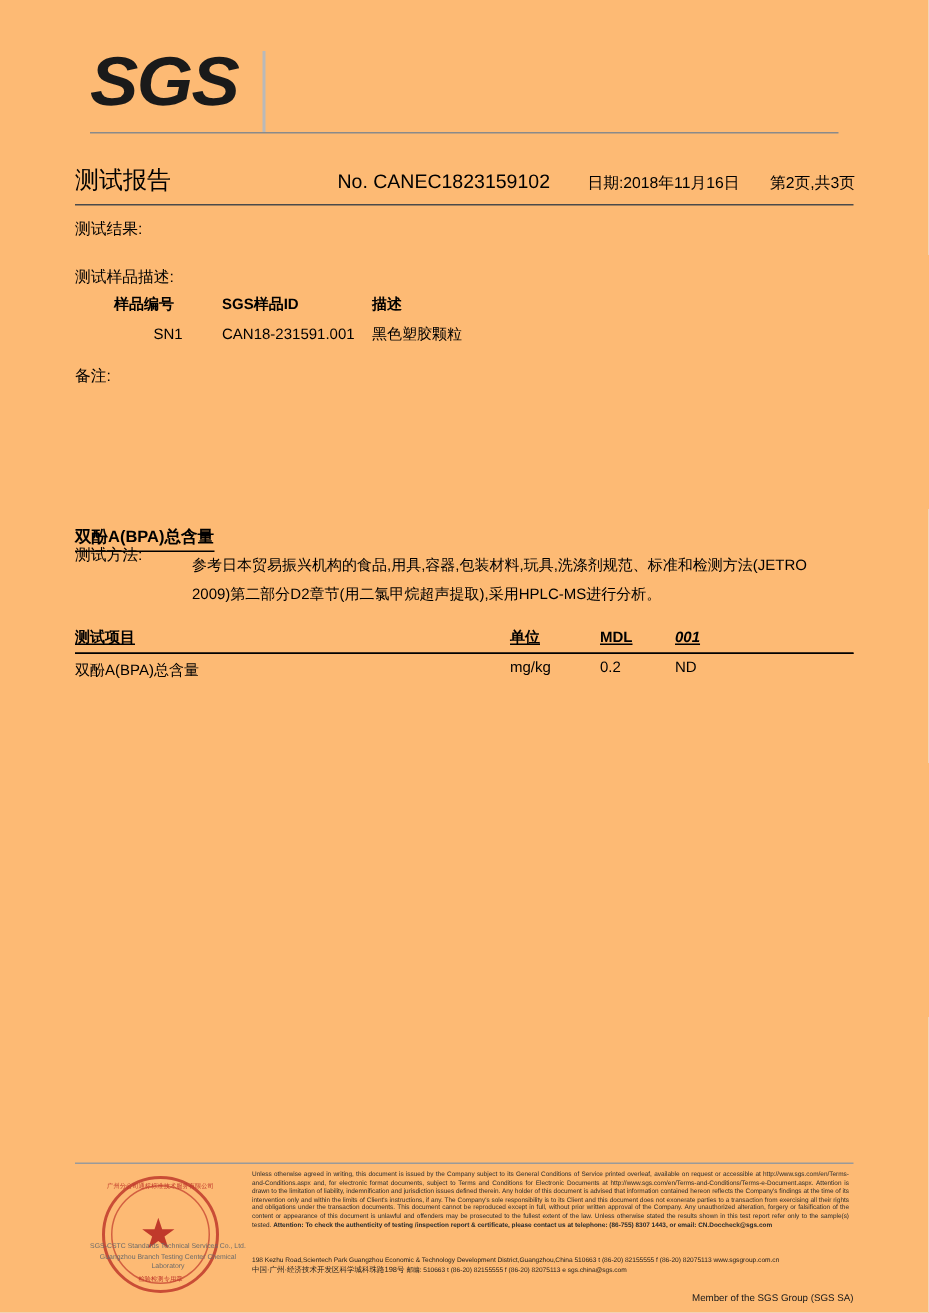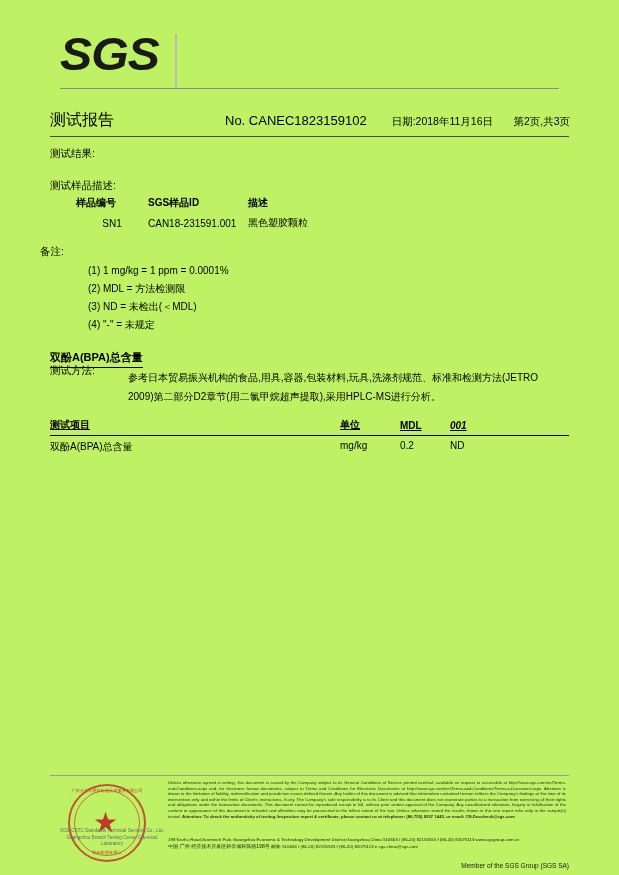--- a/index.html
+++ b/index.html
@@ -4,21 +4,21 @@
 <style>
   html, body {
     margin: 0;
     padding: 0;
     background: #e8e8e8;
   }
   .page {
     position: relative;
     width: 619px;
     height: 875px;
-    background: #bef264;
+    background: #fdba74;
     margin: 0 auto;
     overflow: hidden;
     font-family: "Liberation Sans", sans-serif;
     color: #000;
   }
   
   .logo-block {
     position: absolute;
     left: 60px;
     top: 30px;
@@ -113,21 +113,21 @@
   }
   table.sample td {
     padding: 0;
     font-size: 10px;
   }
   .col-sn { width: 72px; text-align: center; }
   .col-id { width: 100px; }
   .col-desc { width: 130px; }
   .sample td.col-sn { text-align: center; }
 
-  .remark-label { left: 40px; top: 243px; }
+  .remark-label { left: 50px; top: 243px; }
   .remark-list {
     position: absolute;
     left: 88px;
     top: 262px;
     font-size: 10px;
     line-height: 18px;
   }
 
   .bpa-heading {
     position: absolute;
@@ -303,26 +303,20 @@
     <tbody>
       <tr>
         <td class="col-sn">SN1</td>
         <td class="col-id">CAN18-231591.001</td>
         <td class="col-desc">黑色塑胶颗粒</td>
       </tr>
     </tbody>
   </table>
 
   <div class="lbl remark-label">备注:</div>
-  <div class="remark-list">
-    <div>(1) 1 mg/kg = 1 ppm = 0.0001%</div>
-    <div>(2) MDL = 方法检测限</div>
-    <div>(3) ND = 未检出(＜MDL)</div>
-    <div>(4) "-" = 未规定</div>
-  </div>
 
   <div class="bpa-heading">双酚A(BPA)总含量</div>
   <div class="lbl method-label">测试方法:</div>
   <div class="method-text">参考日本贸易振兴机构的食品,用具,容器,包装材料,玩具,洗涤剂规范、标准和检测方法(JETRO 2009)第二部分D2章节(用二氯甲烷超声提取),采用HPLC-MS进行分析。</div>
 
   <table class="result">
     <thead>
       <tr>
         <th class="item">测试项目</th>
         <th class="unit">单位</th>

